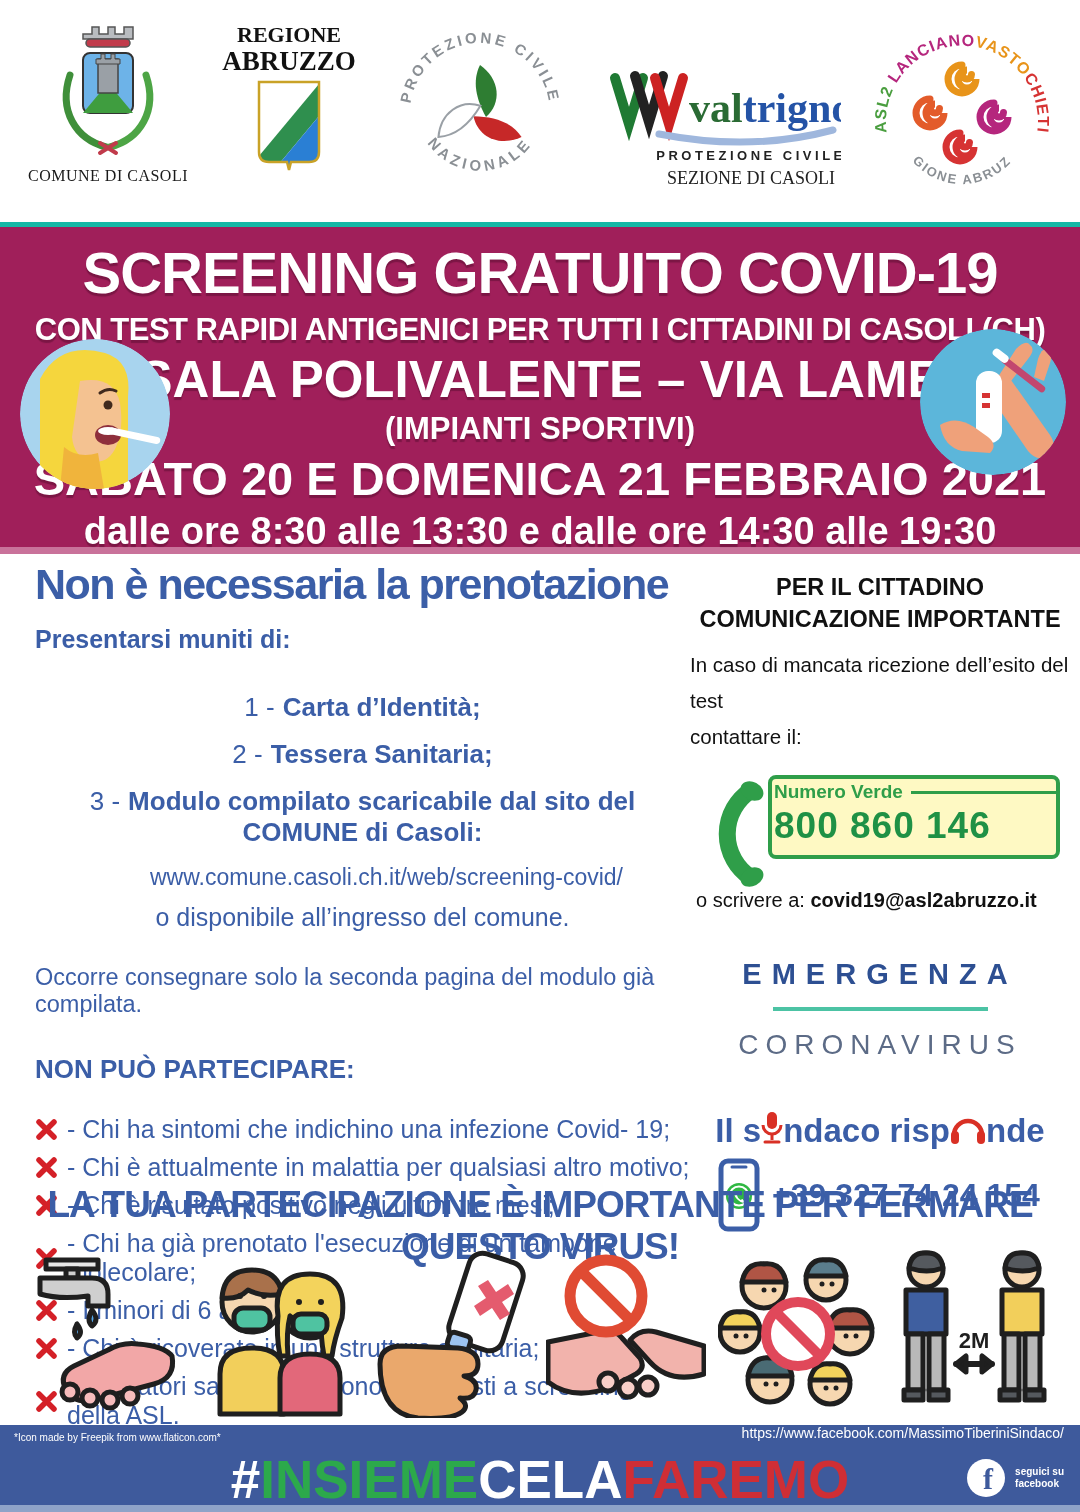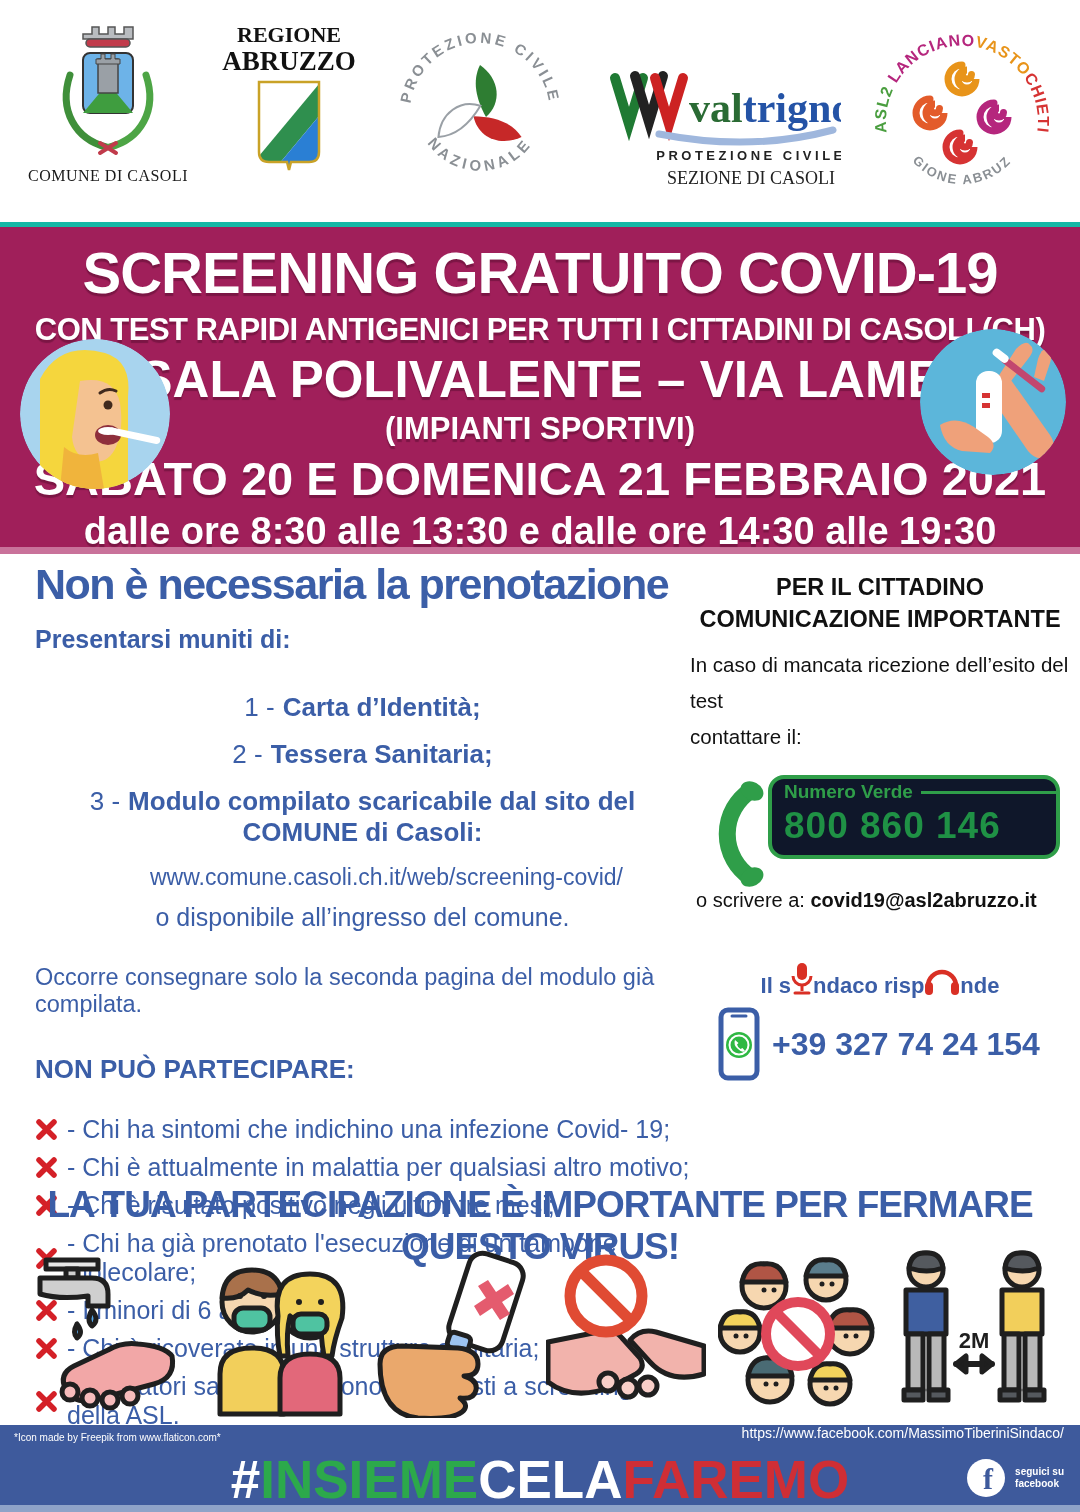--- a/index.html
+++ b/index.html
@@ -44,32 +44,32 @@
   .h-cannot { font-size:26px; font-weight:bold; margin-top:36px; }
   .cannot-list { margin-top:30px; }
   .cannot-item { display:flex; align-items:center; gap:9px; font-size:25px; margin:9px 0; }
   .cannot-item svg { flex:0 0 auto; }
 
   
   .r-heading { text-align:center; font-weight:bold; font-size:23.5px; color:#111; line-height:1.35; margin-top:12px; }
   .r-body { font-size:20.5px; line-height:1.75; margin-top:12px; color:#111; }
   .nv-wrap { position:relative; margin:20px 0 0 78px; width:292px; }
   .nv-phone { position:absolute; left:-58px; top:4px; }
-  .nv-box { border:4px solid #2f9e49; border-radius:16px; padding:4px 12px 8px 12px; background:#0f172a; }
+  .nv-box { border:4px solid #2f9e49; border-radius:8px; padding:4px 12px 8px 2px; background:#fef9c3; }
   .nv-label-row { display:flex; align-items:center; gap:8px; margin-top:-2px; }
   .nv-label { font-size:19px; font-weight:bold; color:#2f9e49; white-space:nowrap; }
   .nv-line { flex:1; border-top:3px solid #2f9e49; margin-right:-12px; }
   .nv-number { font-size:37px; font-weight:bold; color:#1f9145; letter-spacing:1px; margin-top:2px; }
   .email-line { font-size:20px; margin-top:30px; color:#111; padding-left:6px; }
   .email-line b { font-weight:bold; }
   .emg { text-align:center; margin-top:46px; }
   .emg-top { font-size:29px; font-weight:bold; color:#2d4f92; letter-spacing:10px; }
   .emg-div { width:215px; border-top:4px solid #4cc3a4; margin:16px auto 18px; }
   .emg-bot { font-size:28px; color:#5c6b86; letter-spacing:7px; font-weight:normal; }
-  .sindaco { margin-top:50px; text-align:center; font-size:22px; font-weight:bold; color:#3b5ea7; white-space:nowrap; }
+  .sindaco { margin-top:50px; text-align:center; font-size:33px; font-weight:bold; color:#3b5ea7; white-space:nowrap; }
   .sindaco svg { vertical-align:-3px; }
   .phone-row { display:flex; align-items:center; gap:12px; margin-top:8px; padding-left:28px; }
   .phone-number { font-size:32px; font-weight:bold; color:#3b5ea7; }
 
   
   .participation { position:absolute; top:1184px; left:0; right:0; text-align:center;
                    font-size:37px; font-weight:bold; letter-spacing:-1px; color:#3b5ea7; }
   .icons-row { position:absolute; top:1243px; left:0; right:0; height:178px;
                display:flex; align-items:center; justify-content:space-between; padding:0 22px; }
 
@@ -313,20 +313,25 @@
             <span class="nv-line"></span>
           </div>
           <div class="nv-number">800 860 146</div>
         </div>
       </div>
 
       <div class="email-line">
         <span>o scrivere a: </span><b>covid19@asl2abruzzo.it</b>
       </div>
 
+      <div class="emg">
+        <div class="emg-top">EMERGENZA</div>
+        <div class="emg-div"></div>
+        <div class="emg-bot">CORONAVIRUS</div>
+      </div>
 
       <div class="sindaco">
         <span>Il s</span><svg width="22" height="34" viewBox="0 0 22 34">
             <rect x="6" y="1" width="10" height="17" rx="5" fill="#d93025"></rect>
             <path d="M2 14 a9 9 0 0 0 18 0" fill="none" stroke="#d93025" stroke-width="3"></path>
             <line x1="11" y1="24" x2="11" y2="29" stroke="#d93025" stroke-width="3"></line>
             <line x1="4" y1="31" x2="18" y2="31" stroke="#d93025" stroke-width="3" stroke-linecap="round"></line>
           </svg><span>ndaco risp</span><svg width="36" height="32" viewBox="0 0 36 32">
             <path d="M4 22 a14 14 0 0 1 28 0" fill="none" stroke="#d93025" stroke-width="4.5"></path>
             <rect x="1" y="18" width="8" height="13" rx="4" fill="#d93025"></rect>

